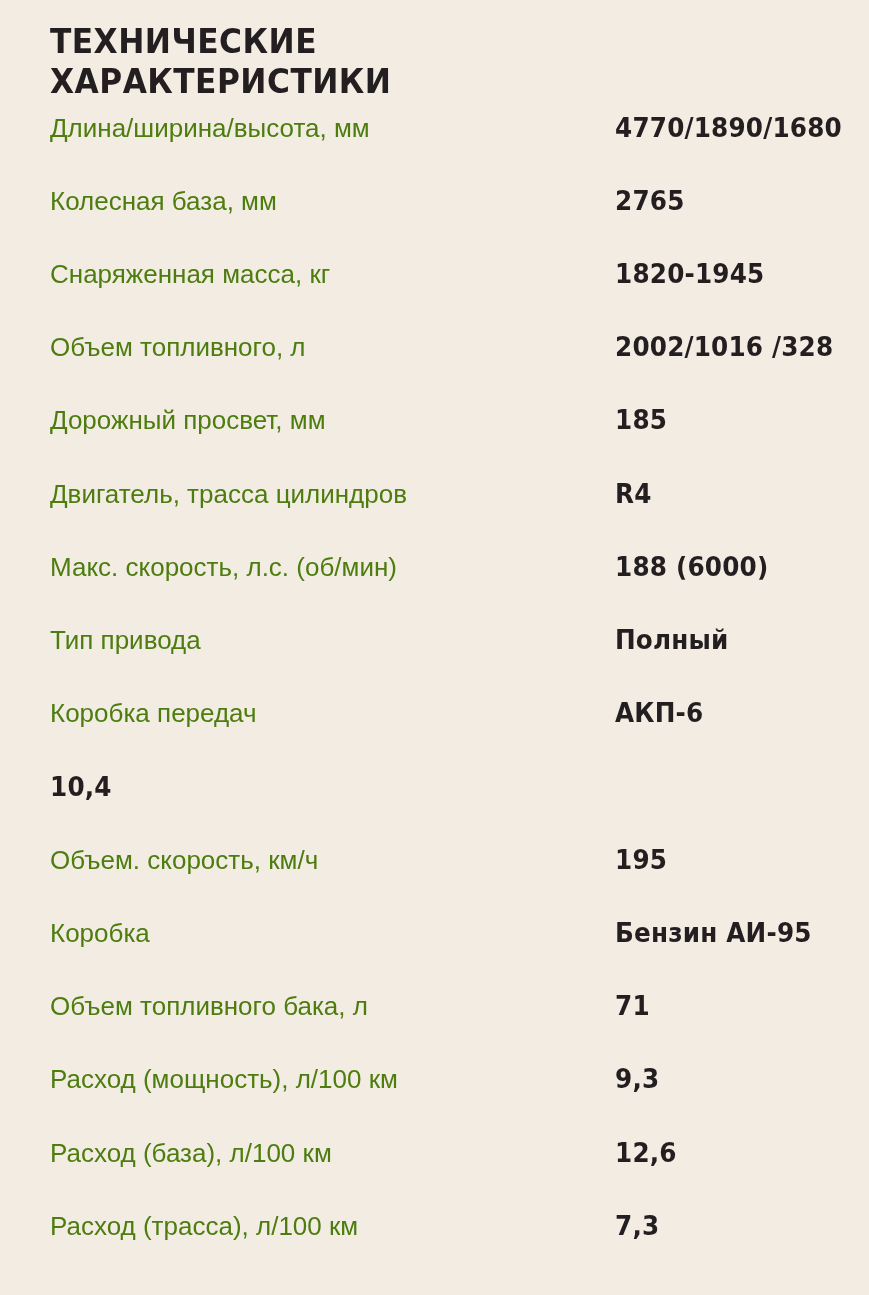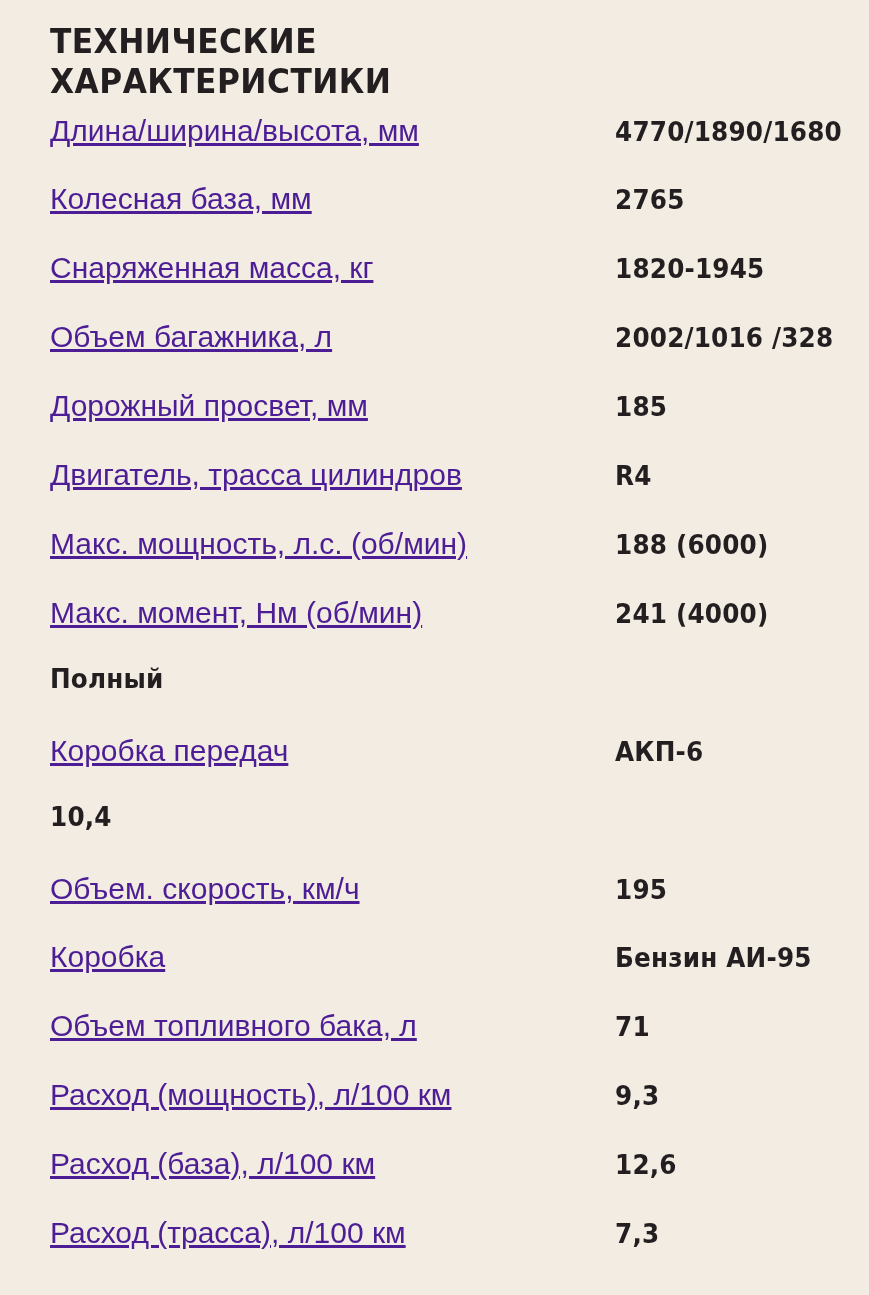--- a/index.html
+++ b/index.html
@@ -43,25 +43,24 @@
   .spec-row {
     display: flex;
     align-items: baseline;
     flex: 1 1 0;
     min-height: 0;
   }
   .spec-label {
     flex: 0 0 565px;
     font-family: "Liberation Sans", sans-serif;
     font-weight: 400;
-    font-size: 30px;
+    font-size: 26px;
     line-height: 1.1;
-    color: #4c1d95;
+    color: #4d7c0f;
     white-space: nowrap;
-    text-decoration: underline;
   }
   .spec-value {
     flex: 1 1 auto;
     font-family: "DejaVu Sans", sans-serif;
     font-weight: bold;
     font-size: 26px;
     line-height: 1.1;
     letter-spacing: 0.2px;
     color: #231f20;
     white-space: nowrap;
@@ -93,46 +92,43 @@
       <div class="spec-label">Колесная база, мм</div>
       <div class="spec-value">2765</div>
     </div>
 
     <div class="spec-row">
       <div class="spec-label">Снаряженная масса, кг</div>
       <div class="spec-value">1820-1945</div>
     </div>
 
     <div class="spec-row">
-      <div class="spec-label">Объем багажника, л</div>
+      <div class="spec-label">Объем топливного, л</div>
       <div class="spec-value">2002/1016 /328</div>
     </div>
 
     <div class="spec-row">
       <div class="spec-label">Дорожный просвет, мм</div>
       <div class="spec-value">185</div>
     </div>
 
     <div class="spec-row">
       <div class="spec-label">Двигатель, трасса цилиндров</div>
       <div class="spec-value">R4</div>
     </div>
 
 
     <div class="spec-row">
-      <div class="spec-label">Макс. мощность, л.с. (об/мин)</div>
+      <div class="spec-label">Макс. скорость, л.с. (об/мин)</div>
       <div class="spec-value">188 (6000)</div>
     </div>
 
-    <div class="spec-row">
-      <div class="spec-label">Макс. момент, Нм (об/мин)</div>
-      <div class="spec-value">241 (4000)</div>
-    </div>
 
     <div class="spec-row">
+      <div class="spec-label">Тип привода</div>
       <div class="spec-value">Полный</div>
     </div>
 
     <div class="spec-row">
       <div class="spec-label">Коробка передач</div>
       <div class="spec-value">АКП-6</div>
     </div>
 
     <div class="spec-row">
       <div class="spec-value">10,4</div>

